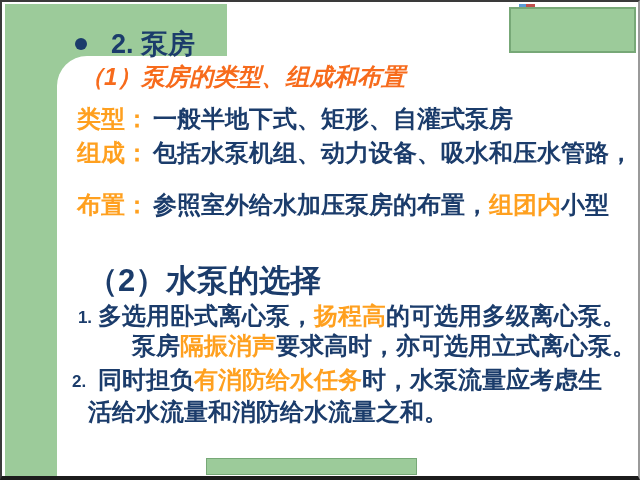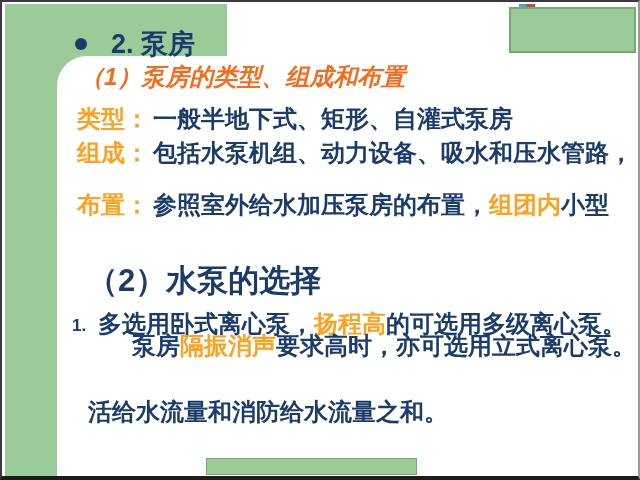--- a/index.html
+++ b/index.html
@@ -35,21 +35,21 @@
   .bullet{display:inline-block;width:12px;height:12px;border-radius:50%;background:var(--navy);margin-right:24px;vertical-align:3px;}
 
   .h1-row{left:78px;top:62px;font-size:24px;font-style:italic;}
   .p-row{font-size:24px;}
   .r-type{left:75px;top:104px;}
   .r-comp{left:75px;top:138px;text-align:right;}
   .r-comp2{left:113px;top:169px;}
   .r-layout{left:75px;top:190px;}
   .r-layout2{left:113px;top:232px;}
   .h2-row{left:85px;top:262px;font-size:31px;}
-  .r-li1a{left:70px;top:309px;}
+  .r-li1a{left:70px;top:301px;text-align:center;}
   .r-li1b{left:86px;top:331px;margin-left:44px;}
   .r-li2a{left:70px;top:365px;}
   .r-li2b{left:86px;top:397px;}
   .li-num{display:inline-block;width:26px;font-size:17px;color:var(--navy);vertical-align:1px;}
   .label-gap{margin-right:4px;}
 </style>
 </head>
 <body>
 
 <div class="slide" style="--green: #9ccb9a; --greenBorder: #77a877; --navy: #1b3c6b; --orange: #ffa01f; --orangeRed: #f76b1c;">
@@ -82,15 +82,18 @@
 
   <div class="row h2-row navy">（2）水泵的选择</div>
 
   <div class="row p-row r-li1a">
     <span class="li-num">1.</span><span class="navy">多选用卧式离心泵，</span><span class="orange">扬程高</span><span class="navy">的可选用多级离心泵。</span>
   </div>
   <div class="row p-row r-li1b">
     <span class="navy">泵房</span><span class="orange">隔振消声</span><span class="navy">要求高时，亦可选用立式离心泵。</span>
   </div>
 
+  <div class="row p-row r-li2a">
+    <span class="li-num">2.</span><span class="navy">同时担负</span><span class="orange">有消防给水任务</span><span class="navy">时，水泵流量应考虑生</span>
+  </div>
   <div class="row p-row r-li2b navy">活给水流量和消防给水流量之和。</div>
 
 </div>
 
 </body></html>

